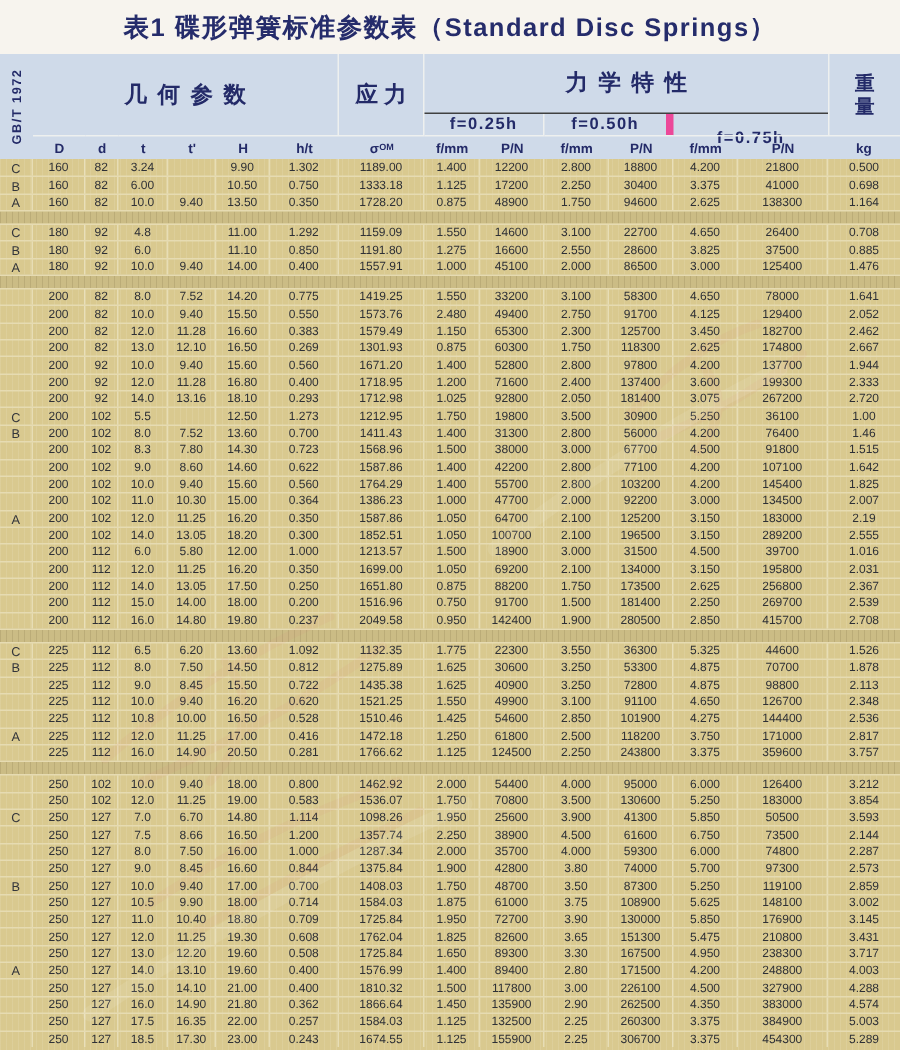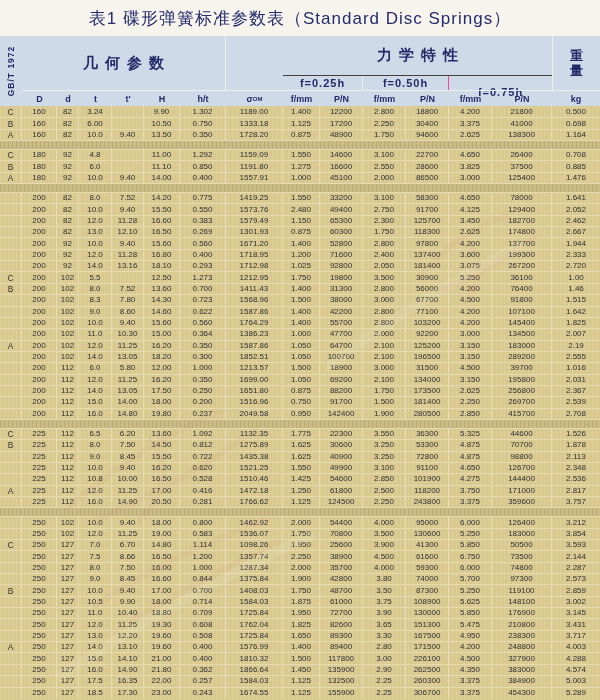--- a/index.html
+++ b/index.html
@@ -2,42 +2,42 @@
 <html><head>
 <meta charset="utf-8">
 <style>
   html,body{margin:0;padding:0;}
   body{width:600px;height:700px;overflow:hidden;background:#f6f3ec;
        font-family:"Liberation Sans","DejaVu Sans",sans-serif;}
   .page{position:relative;width:600px;height:700px;background:#f6f3ec;}
 
   
   .title-bar{height:36px;display:flex;align-items:center;justify-content:center;background:#f7f4ee;}
-  .title-bar h1{margin:0;font-size:17px;font-weight:normal;color:#252c6b;letter-spacing:1px;}
+  .title-bar h1{margin:0;font-size:17px;font-weight:bold;color:#252c6b;letter-spacing:1px;}
 
   
   .disc-table{position:relative;width:600px;height:480px;
     --cols:22px 35px 22px 33px 32px 36px 46px 57px 37px 43px 43px 43px 43px 60px 48px;}
 
   
   .thead{display:grid;grid-template-columns:var(--cols);grid-template-rows:40px 14px 16px;
          height:70px;background:#cfdae9;color:#232a68;}
   .thead>div{display:flex;align-items:center;justify-content:center;}
   .h-gbt{grid-area:1/1/4/2;position:relative;}
   .h-gbt span{position:absolute;left:50%;top:50%;transform:translate(-50%,-50%) rotate(-90deg);
       white-space:nowrap;font-size:8.5px;font-weight:bold;letter-spacing:1px;color:#232a68;}
   .h-big{font-size:15px;font-weight:bold;letter-spacing:7px;text-indent:7px;}
   .h-geom{grid-area:1/2/3/8;border-right:1px solid #eef0ef;}
   .h-stress{grid-area:1/8/3/9;border-right:1px solid #eef0ef;letter-spacing:4px;text-indent:4px;}
   .h-mech{grid-area:1/9/2/15;border-bottom:1px solid #404040;}
   .h-weight{grid-area:1/15/3/16;border-left:1px solid #eef0ef;flex-direction:column;
             font-size:13px;font-weight:bold;line-height:15px;}
   .h-f{font-size:11px;font-weight:bold;letter-spacing:1px;}
   .h-f1{grid-area:2/9/3/11;border-right:1px solid #eef0ef;}
-  .h-f2{grid-area:2/11/3/13;border-right:1px solid #ec4899;}
+  .h-f2{grid-area:2/11/3/13;border-right:5px solid #ec4899;}
   .h-f3{grid-area:2/13/3/15;margin-top:16px;}
   .h-col{font-size:9px;font-weight:bold;border-top:1px solid #eef0ef;}
   .h-col sub{font-size:6px;}
 
   
   .tbody{height:594px;background:#d9c98f;overflow:hidden;
      background-image:repeating-linear-gradient(90deg,rgba(255,255,255,0.10) 0 1px,transparent 1px 4px);}
   .row{display:grid;grid-template-columns:var(--cols);height:11.35px;align-items:center;
        border-top:1px solid #e6dbb2;box-sizing:border-box;}
   .row:first-child{border-top:none;}
@@ -61,20 +61,21 @@
     <h1>表1 碟形弹簧标准参数表（Standard Disc Springs）</h1>
   </div>
 
   <div class="disc-table">
 
     <div class="thead">
       <div class="h-gbt">
         <span>GB/T 1972</span>
       </div>
       <div class="h-big h-geom">几何参数</div>
+      <div class="h-big h-stress">应力</div>
       <div class="h-big h-mech">力学特性</div>
       <div class="h-weight">
         <span>重</span>
         <span>量</span>
       </div>
       <div class="h-f h-f1">f=0.25h</div>
       <div class="h-f h-f2">f=0.50h</div>
       <div class="h-f h-f3">f=0.75h</div>
 
       <div class="h-col" style="grid-area:3/2/4/3">D</div>

